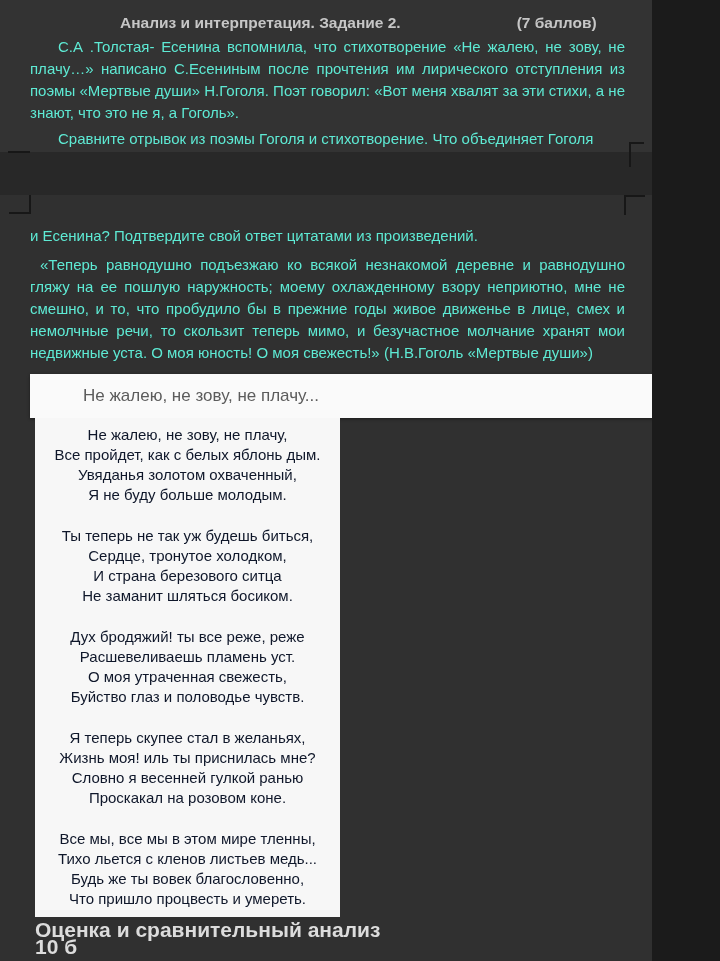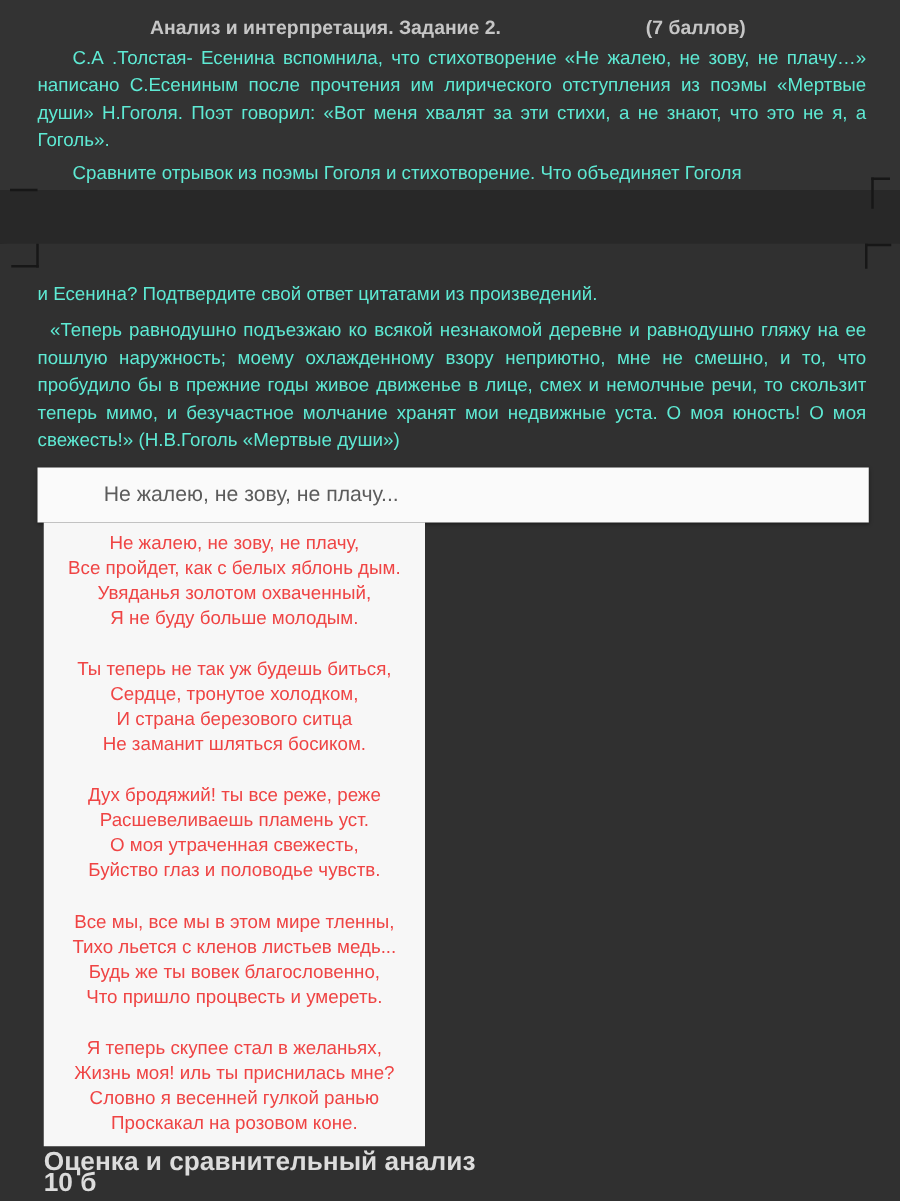--- a/index.html
+++ b/index.html
@@ -1,19 +1,19 @@
 <!DOCTYPE html>
 <html><head>
 <meta charset="utf-8">
 <style>
   * { margin:0; padding:0; box-sizing:border-box; }
   html,body { background:#1b1b1b; }
   .screen {
     position:relative;
-    width:720px; height:961px;
+    width:652px; height:961px;
     background:#2e2e2e;
     overflow:hidden;
     font-family:"Liberation Sans", sans-serif;
     box-shadow: inset 10px 0 10px -8px rgba(0,0,0,0.55), inset -6px 0 8px -6px rgba(0,0,0,0.35);
   }
   
   .page1 {
     background:#333333;
     padding:14px 27px 0 30px;
     height:152px;
@@ -67,21 +67,21 @@
     width:305px;
     background:#f7f7f7;
     padding:7px 4px 8px;
     text-align:center;
   }
   .stanza { margin-bottom:21px; }
   .stanza:last-child { margin-bottom:0; }
   .poem-line {
     font-size:15px;
     line-height:20px;
-    color:#ef4444;
+    color:#0f172a;
   }
   .footer-heading, .footer-partial {
     margin-left:5px;
     font-weight:bold;
     font-size:21px;
     line-height:17px;
     color:#dcdcdc;
   }
   .footer-heading { margin-top:4px; }
 </style>
@@ -126,30 +126,30 @@
         <div class="poem-line">И страна березового ситца</div>
         <div class="poem-line">Не заманит шляться босиком.</div>
       </div>
       <div class="stanza">
         <div class="poem-line">Дух бродяжий! ты все реже, реже</div>
         <div class="poem-line">Расшевеливаешь пламень уст.</div>
         <div class="poem-line">О моя утраченная свежесть,</div>
         <div class="poem-line">Буйство глаз и половодье чувств.</div>
       </div>
       <div class="stanza">
+        <div class="poem-line">Я теперь скупее стал в желаньях,</div>
+        <div class="poem-line">Жизнь моя! иль ты приснилась мне?</div>
+        <div class="poem-line">Словно я весенней гулкой ранью</div>
+        <div class="poem-line">Проскакал на розовом коне.</div>
+      </div>
+      <div class="stanza">
         <div class="poem-line">Все мы, все мы в этом мире тленны,</div>
         <div class="poem-line">Тихо льется с кленов листьев медь...</div>
         <div class="poem-line">Будь же ты вовек благословенно,</div>
         <div class="poem-line">Что пришло процвесть и умереть.</div>
-      </div>
-      <div class="stanza">
-        <div class="poem-line">Я теперь скупее стал в желаньях,</div>
-        <div class="poem-line">Жизнь моя! иль ты приснилась мне?</div>
-        <div class="poem-line">Словно я весенней гулкой ранью</div>
-        <div class="poem-line">Проскакал на розовом коне.</div>
       </div>
     </div>
 
     <div class="footer-heading">Оценка и сравнительный анализ</div>
     <div class="footer-partial">10 б</div>
   </section>
 
 </div>
 
 </body></html>

